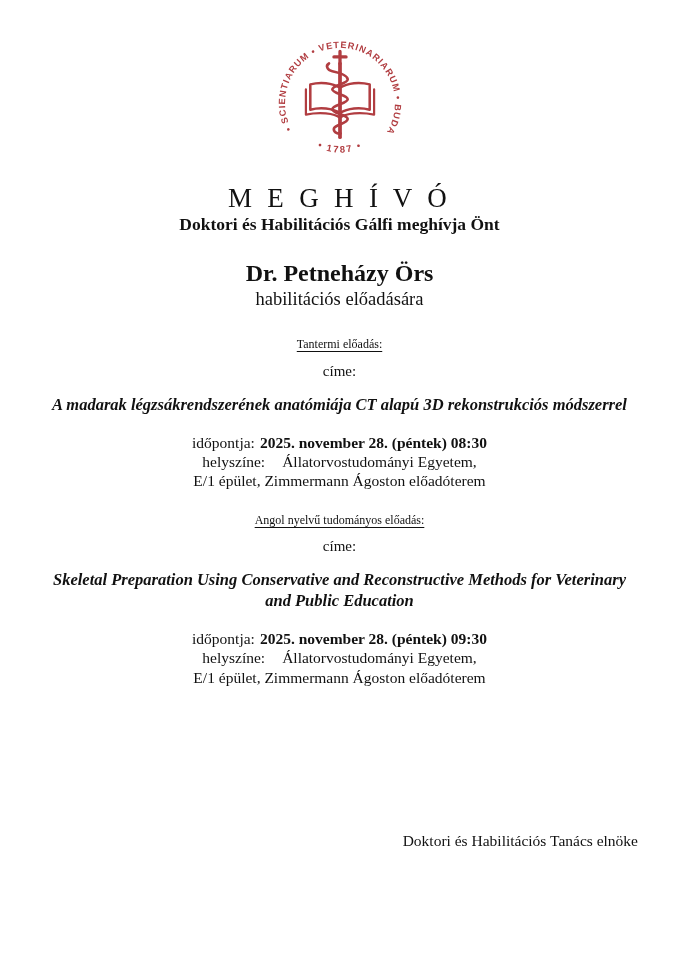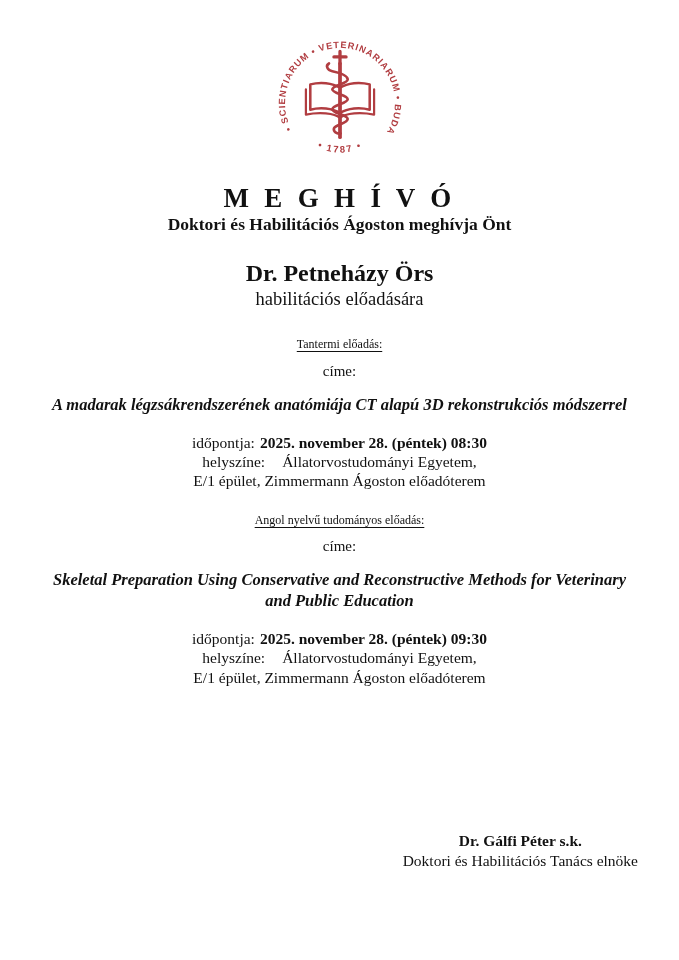--- a/index.html
+++ b/index.html
@@ -13,21 +13,21 @@
     color: #111111;
     text-align: center;
     overflow: hidden;
   }
   .logo-wrap { padding-top: 36px; }
   .logo-wrap svg { display: inline-block; }
 
   .main-title {
     margin-top: 10px;
     font-size: 27px;
-    font-weight: bold;
+    font-weight: normal;
     letter-spacing: 0.16em;
     line-height: 1.2;
   }
   .university {
     margin-top: 24px;
     font-size: 17.5px;
     font-weight: bold;
     letter-spacing: 0.055em;
     line-height: 1.25;
   }
@@ -112,21 +112,21 @@
 
         <path stroke-width="3.4" d="M 60,25 L 60,92"></path>
 
         <path stroke-width="2.4" d="M 50,25 C 46.5,27 48.5,31 53,32 C 60,33.5 67,35.5 67,39.5 C 67,43.5 53,44.5 53,48.5 C 53,52.5 67,53.5 67,57.5 C 67,61.5 53,62.5 53,66.5 C 53,70.5 67,71.5 67,75.5 C 67,79.5 55.5,80.5 54.5,84 C 53.8,87 57,89.2 60.5,88.6"></path>
       </g>
     </svg>
   </div>
 
   <div class="main-title">M E G H Í V Ó</div>
 
-  <div class="subtitle">Doktori és Habilitációs Ágoston meghívja Önt</div>
+  <div class="subtitle">Doktori és Habilitációs Gálfi meghívja Önt</div>
 
   <div class="honoree-name">Dr. Petneházy Örs</div>
   <div class="honoree-event">habilitációs előadására</div>
 
   <div class="section section-1">
     <div class="section-heading">Tantermi előadás:</div>
     <div class="cime">címe:</div>
     <div class="lecture-title">A madarak légzsákrendszerének anatómiája CT alapú 3D rekonstrukciós módszerrel</div>
     <div class="detail-block">
       <div class="detail-line"><span>időpontja:</span><span class="small-gap"></span><b>2025. november 28. (péntek) 08:30</b></div>
@@ -140,17 +140,16 @@
     <div class="cime">címe:</div>
     <div class="lecture-title">Skeletal Preparation Using Conservative and Reconstructive Methods for Veterinary and Public Education</div>
     <div class="detail-block">
       <div class="detail-line"><span>időpontja:</span><span class="small-gap"></span><b>2025. november 28. (péntek) 09:30</b></div>
       <div class="detail-line"><span>helyszíne:</span><span class="gap"></span><span>Állatorvostudományi Egyetem,</span></div>
       <div class="detail-line">E/1 épület, Zimmermann Ágoston előadóterem</div>
     </div>
   </div>
 
   <div class="signature">
-    <div class="sig-name">Dr. Gálfi Péter s.k.</div>
     <div class="sig-title">Doktori és Habilitációs Tanács elnöke</div>
   </div>
 
 </div>
 
 </body></html>

